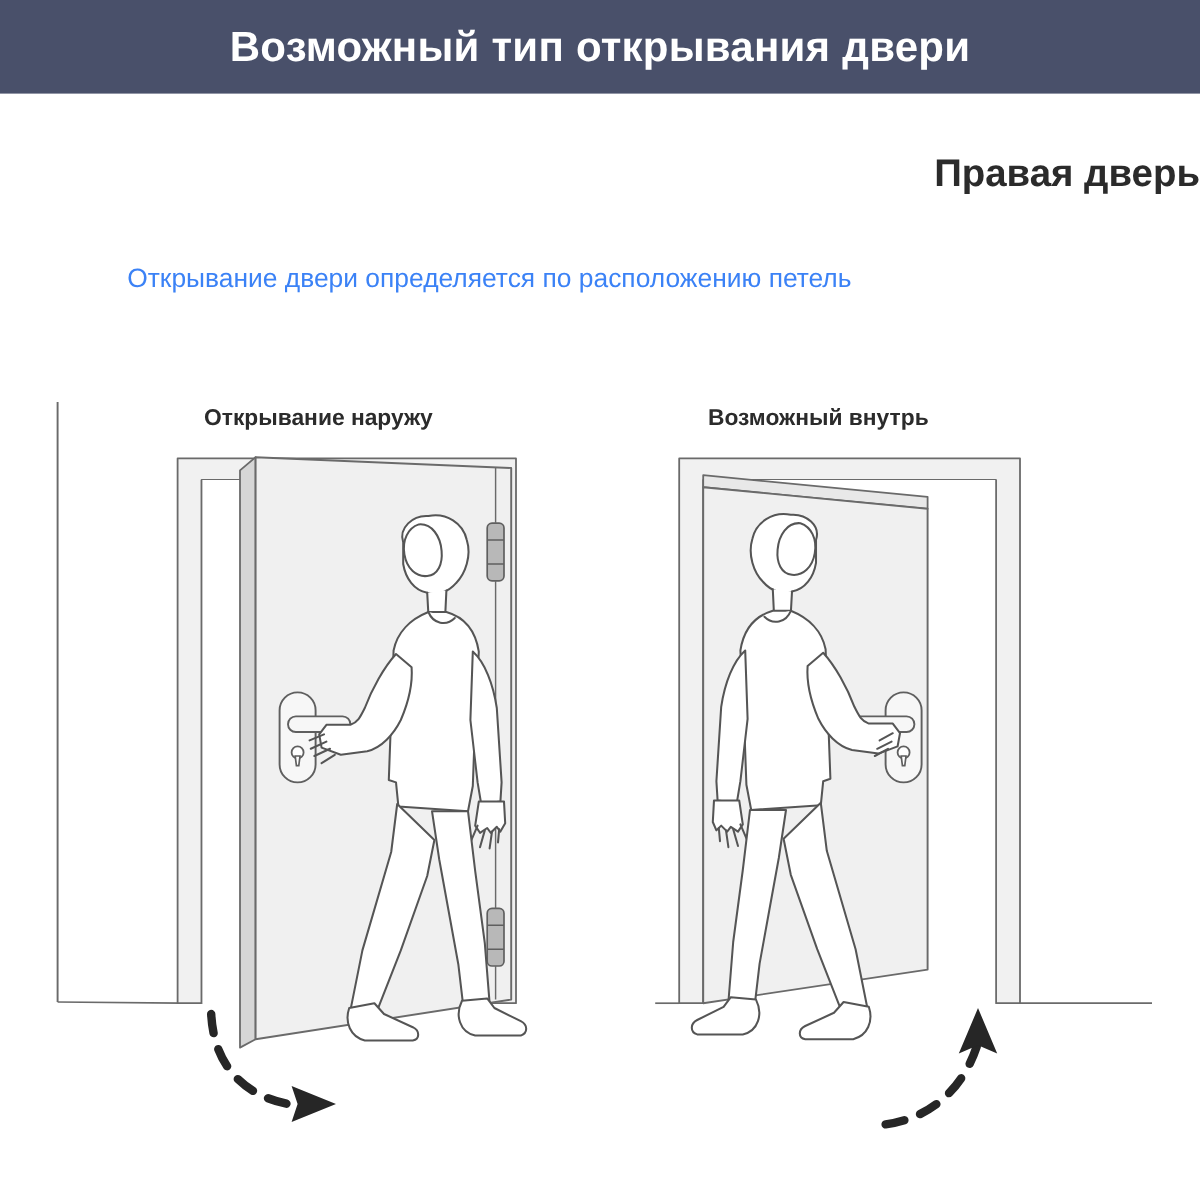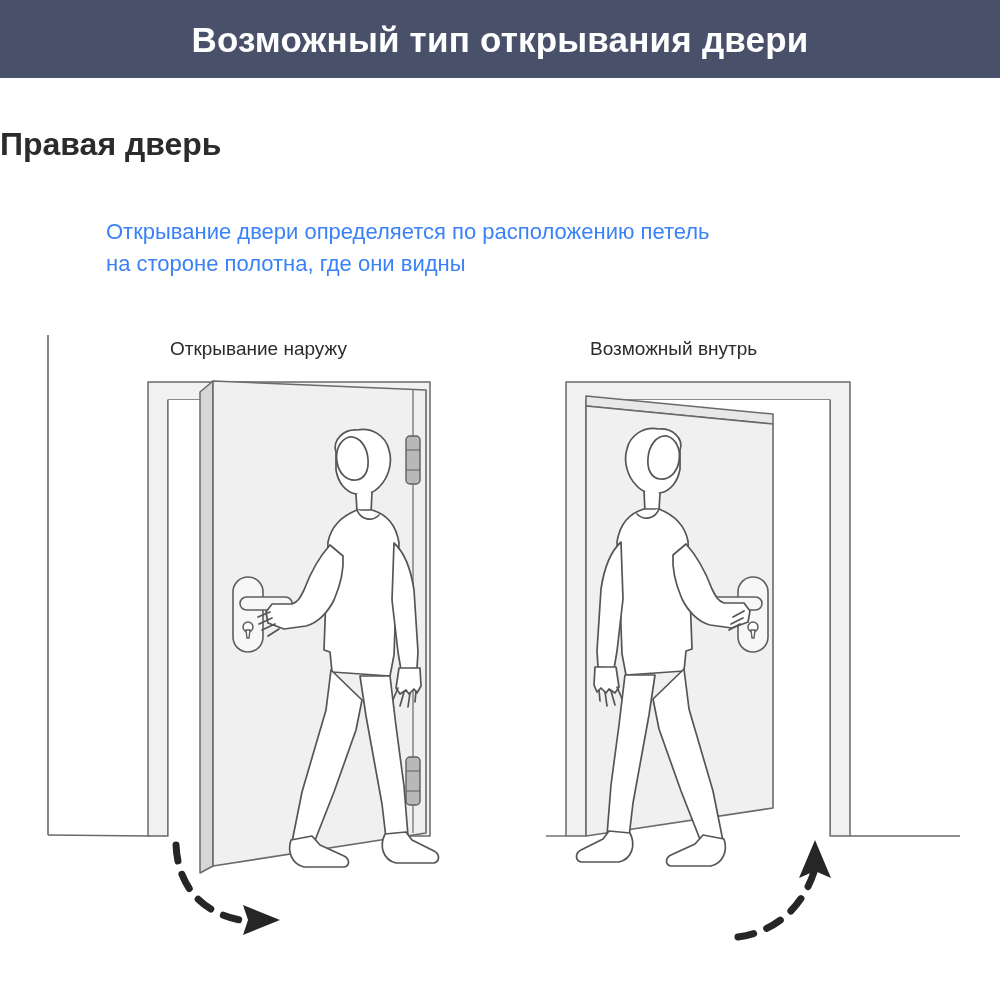--- a/index.html
+++ b/index.html
@@ -38,39 +38,39 @@
     font-weight: bold;
     letter-spacing: 0.2px;
     line-height: 1;
     white-space: nowrap;
   }
   .subtitle {
     position: absolute;
     left: 0;
     top: 125px;
     width: 1000px;
-    text-align: left;
+    text-align: right;
     font-size: 32px;
     font-weight: bold;
     color: #2b2b2b;
     line-height: 1.2;
   }
   .body-text {
     position: absolute;
     left: 106px;
     top: 216px;
     width: 800px;
     font-size: 22px;
     color: #3b82f6;
     line-height: 1.45;
   }
   .diagram-label {
     position: absolute;
     font-size: 19px;
-    font-weight: normal;
+    font-weight: bold;
     color: #2b2b2b;
     white-space: nowrap;
   }
   .label-left { left: 170px; top: 338px; }
   .label-right { left: 590px; top: 338px; }
   #scene {
     position: absolute;
     left: 0;
     top: 0;
     width: 1000px;
@@ -83,21 +83,20 @@
 <div id="page">
 
   <div class="header-bar">
     <div class="header-title">Возможный тип открывания двери</div>
   </div>
 
   <div class="subtitle">Правая дверь</div>
 
   <div class="body-text">
     <div>Открывание двери определяется по расположению петель</div>
-    <div>на стороне полотна, где они видны</div>
   </div>
 
   <div class="diagram-label label-left">Открывание наружу</div>
   <div class="diagram-label label-right">Возможный внутрь</div>
 
   <svg id="scene" viewBox="0 0 1000 1000" xmlns="http://www.w3.org/2000/svg">
 
     <g>
 
       <path d="M48,335 L48,835" stroke="#6a6a6a" stroke-width="1.6" fill="none"></path>

